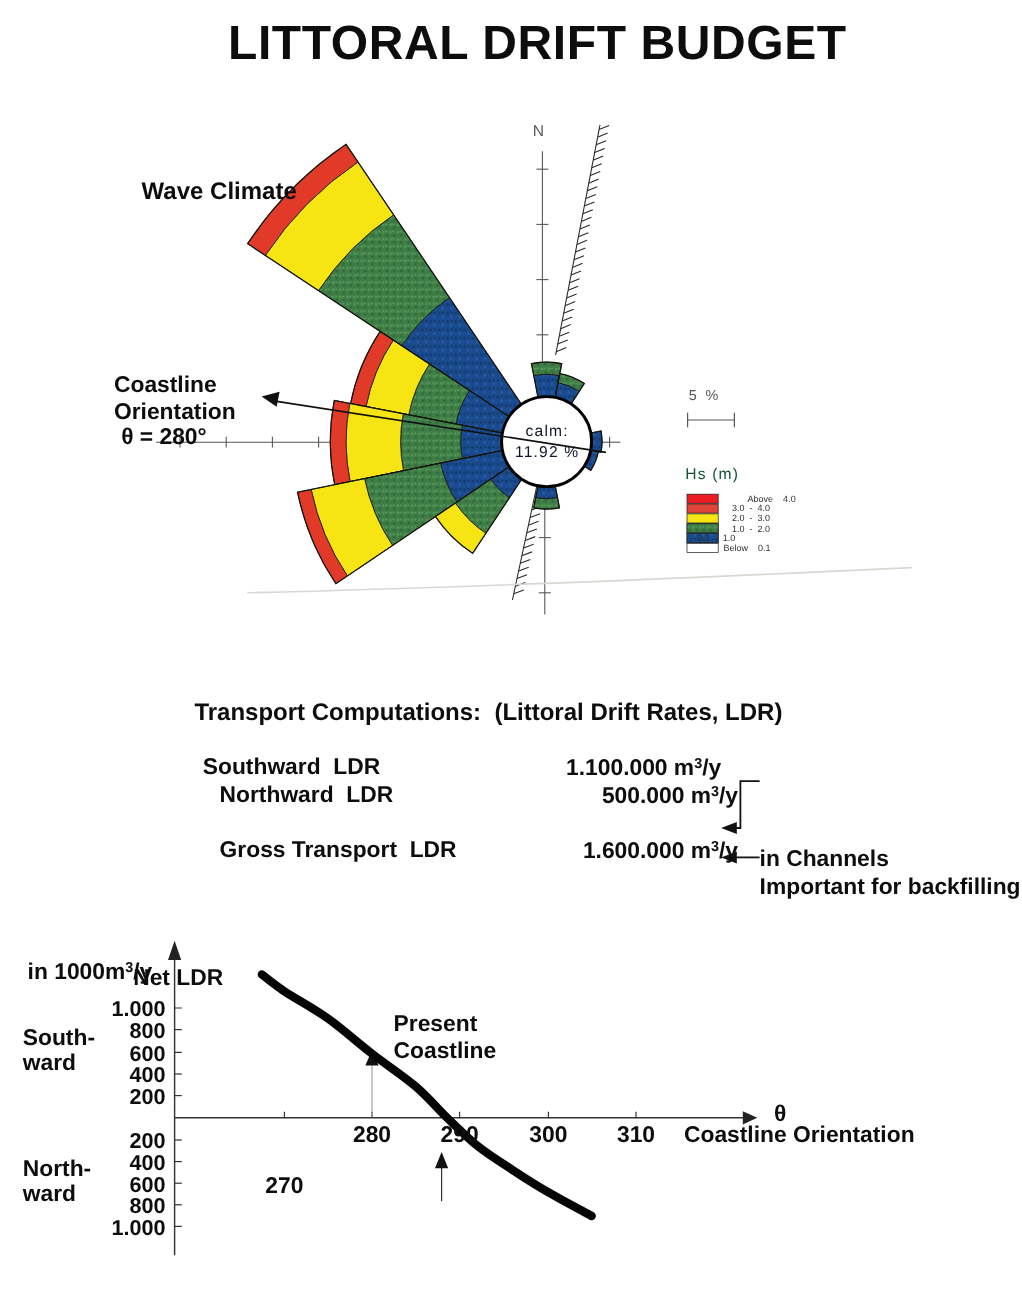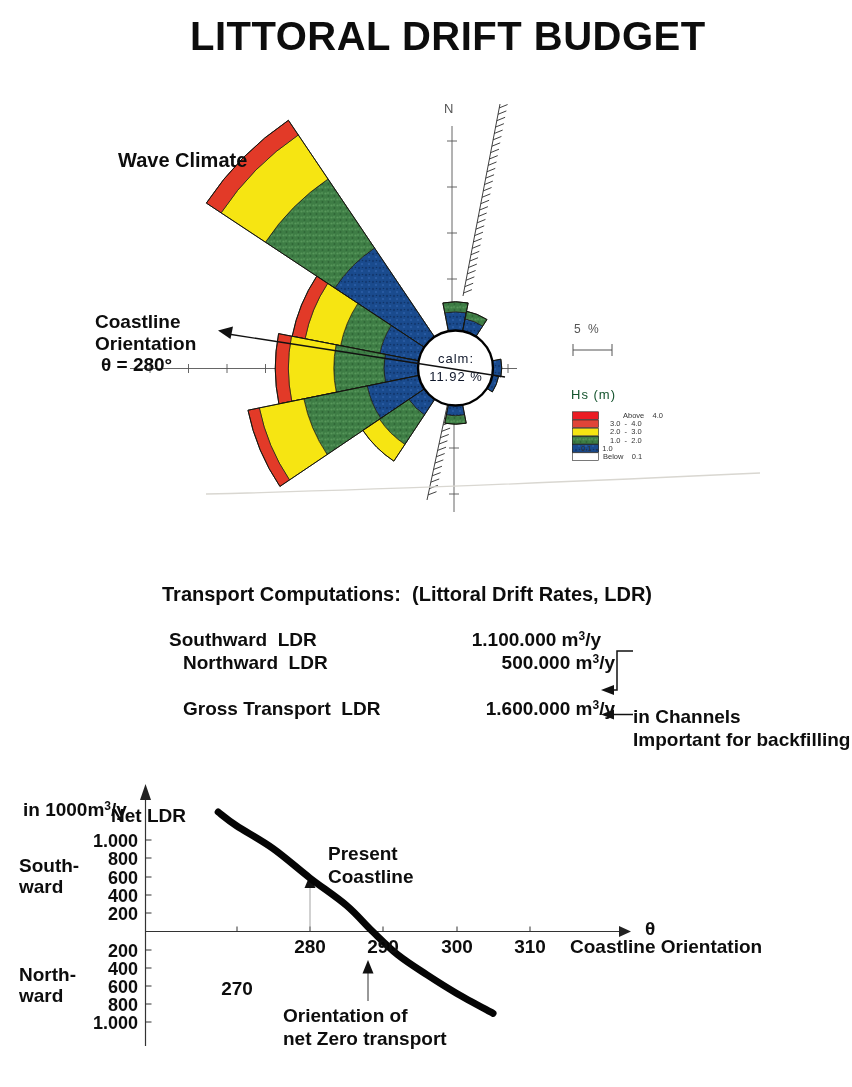--- a/index.html
+++ b/index.html
@@ -303,18 +303,14 @@
   <div class="abs xtick" style="left:427px;top:936px;">300</div>
   <div class="abs xtick" style="left:500px;top:936px;">310</div>
 
   <div class="abs g19" style="left:645px;top:918px;">θ</div>
   <div class="abs g19" style="left:570px;top:936px;">Coastline Orientation</div>
 
   <div class="abs annot" style="left:328px;top:842px;">
     <div>Present</div>
     <div>Coastline</div>
   </div>
-  <div class="abs annot" style="left:283px;top:1004px;">
-    <div>Orientation of</div>
-    <div>net Zero transport</div>
-  </div>
 
 </div>
 
 </body></html>

